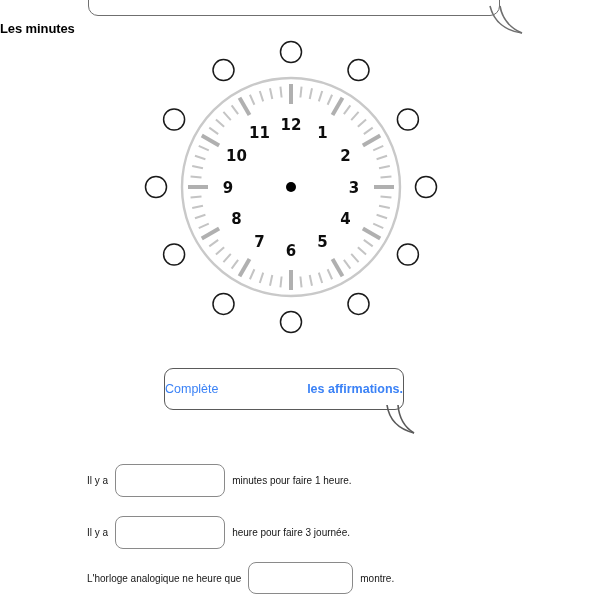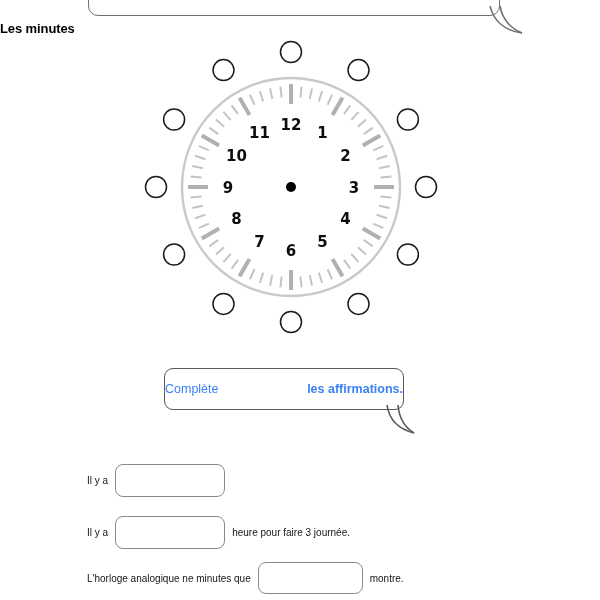--- a/index.html
+++ b/index.html
@@ -231,25 +231,26 @@
   <span class="bold">les affirmations.</span>
 </div>
 <svg class="instr-tail" viewBox="0 0 32 30" xmlns="http://www.w3.org/2000/svg">
   <path d="M1 0 C 3 14, 12 24, 28 28" fill="none" stroke="#5a5a5a" stroke-width="1.6"></path>
   <path d="M12 0 C 13 12, 18 22, 28 28" fill="none" stroke="#5a5a5a" stroke-width="1.6"></path>
 </svg>
 
 <div class="statement stmt-1">
   <span>Il y a</span>
   <span class="blank-box box-a"></span>
+  <span>minutes pour faire 1 heure.</span>
 </div>
 
 <div class="statement stmt-2">
   <span>Il y a</span>
   <span class="blank-box box-b"></span>
   <span>heure pour faire 3 journée.</span>
 </div>
 
 <div class="statement stmt-3">
-  <span>L'horloge analogique ne minutes que</span>
+  <span>L'horloge analogique ne heure que</span>
   <span class="blank-box box-c"></span>
   <span>montre.</span>
 </div>
 
 </body></html>

